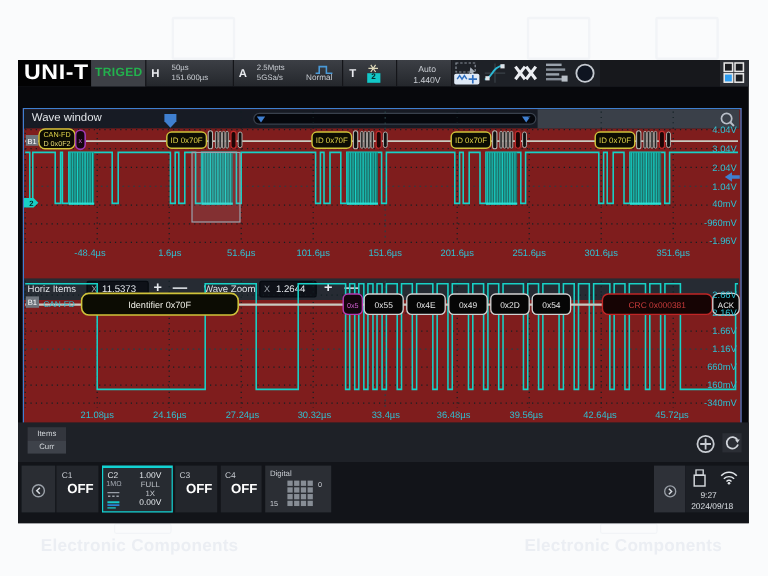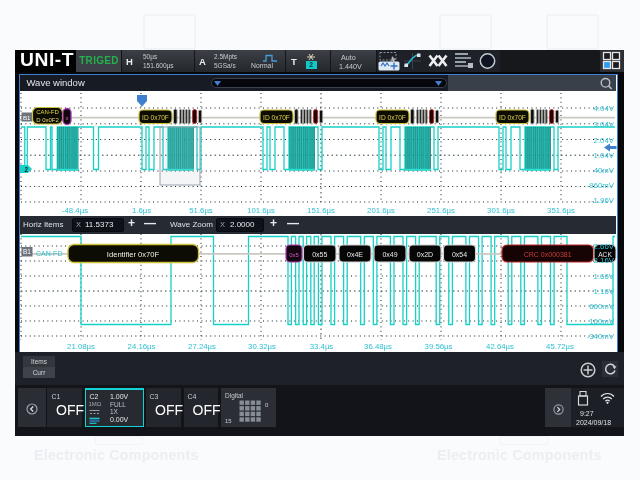--- a/index.html
+++ b/index.html
@@ -2,30 +2,30 @@
 <html><head><meta charset="utf-8"><style>
 *{margin:0;padding:0;box-sizing:border-box}
 html,body{width:640px;height:480px;background:#fafbfc;font-family:"Liberation Sans",sans-serif;overflow:hidden}
 .abs{position:absolute}
 #stage{position:relative;width:640px;height:480px}
 .wm{position:absolute;border:2px solid #f2f4f7;border-radius:2px}
 .wmtxt{position:absolute;font-weight:bold;font-size:14.3px;color:#ebeef3;letter-spacing:0.2px}
 #screen{position:absolute;left:15px;top:50px;width:608.5px;height:386px;background:#07080c}
 #topbar{position:absolute;left:0;top:0;width:608.5px;height:21.5px;background:linear-gradient(#3c3f45,#24272c)}
 .sep{position:absolute;top:0;width:1px;height:21.5px;background:#141519}
-#wavewin{position:absolute;left:4px;top:24px;width:599px;height:318px;border:1.5px solid #3f7fd0;background:#ffffff}
+#wavewin{position:absolute;left:4px;top:40px;width:599px;height:318px;border:1.5px solid #3f7fd0;background:#7f1d1d}
 #titlebar{position:absolute;left:0;top:0;width:596px;height:15.5px;background:#171b24}
 #titlebar .right{position:absolute;left:428px;top:0;width:168px;height:15.5px;background:#3a4049}
 #hzbar{position:absolute;left:0;top:141px;width:596px;height:18px;background:#262b33}
 #bottomsec{position:absolute;left:0;top:301.5px;width:608.5px;height:33.5px;background:#1e2127}
 #botbar{position:absolute;left:0;top:335px;width:608.5px;height:51px;background:#121419}
 .panel{position:absolute;top:2.5px;height:39px;background:#23262c}
 .t1{position:absolute;font-size:7px;color:#c9cdd3}
-.toff{position:absolute;font-weight:normal;font-size:14px;color:#fff}
-.r{text-align:left}
+.toff{position:absolute;font-weight:bold;font-size:11px;color:#fff}
+.r{text-align:center}
 </style></head><body>
 <div id="stage">
 
   <div class="wm" style="left:143px;top:14px;width:53px;height:36px"></div>
   <div class="wm" style="left:439px;top:14px;width:53px;height:36px"></div>
   <div class="wm" style="left:546px;top:14px;width:53px;height:36px"></div>
   <div class="wm" style="left:95px;top:436px;width:48px;height:9px;border-width:1.5px"></div>
   <div class="wm" style="left:500px;top:436px;width:48px;height:9px;border-width:1.5px"></div>
   <div class="wmtxt" style="left:34px;top:447px">Electronic Components</div>
   <div class="wmtxt" style="left:437px;top:447px">Electronic Components</div>
@@ -115,21 +115,21 @@
       <div id="hzbar">
         <div class="abs" style="left:3px;top:4px;font-size:8px;color:#dde1e6">Horiz Items</div>
         <div class="abs" style="left:52px;top:1.5px;width:52px;height:14px;background:#0e1118;border:1px solid #060a10;border-radius:2px"></div>
         <div class="abs" style="left:56px;top:4px;font-size:7.5px;color:#9aa0a8">X</div>
         <div class="abs" style="left:65px;top:4px;font-size:8px;color:#e6eaee">11.5373</div>
         <div class="abs" style="left:108px;top:0px;font-size:12px;font-weight:bold;color:#e6eaee">+</div>
         <div class="abs" style="left:124px;top:0px;font-size:12px;font-weight:bold;color:#e6eaee">—</div>
         <div class="abs" style="left:150px;top:4px;font-size:8px;color:#dde1e6">Wave Zoom</div>
         <div class="abs" style="left:196px;top:1.5px;width:48px;height:14px;background:#0e1118;border:1px solid #060a10;border-radius:2px"></div>
         <div class="abs" style="left:200px;top:4px;font-size:7.5px;color:#9aa0a8">X</div>
-        <div class="abs" style="left:210px;top:4px;font-size:8px;color:#e6eaee">2.0000</div>
+        <div class="abs" style="left:210px;top:4px;font-size:8px;color:#e6eaee">1.2644</div>
         <div class="abs" style="left:250px;top:0px;font-size:12px;font-weight:bold;color:#e6eaee">+</div>
         <div class="abs" style="left:267px;top:0px;font-size:12px;font-weight:bold;color:#e6eaee">—</div>
       </div>
     </div>
 
     <svg style="position:absolute;left:-15px;top:-50px" width="640" height="480" viewBox="0 0 640 480">
 <line x1="21" y1="93" x2="21" y2="202" stroke="#122023" stroke-width="1" stroke-dasharray="1,3.4"></line>
         <line x1="81" y1="93" x2="81" y2="202" stroke="#122023" stroke-width="1" stroke-dasharray="1,3.4"></line>
         <line x1="141" y1="93" x2="141" y2="202" stroke="#122023" stroke-width="1" stroke-dasharray="1,3.4"></line>
         <line x1="201" y1="93" x2="201" y2="202" stroke="#122023" stroke-width="1" stroke-dasharray="1,3.4"></line>

